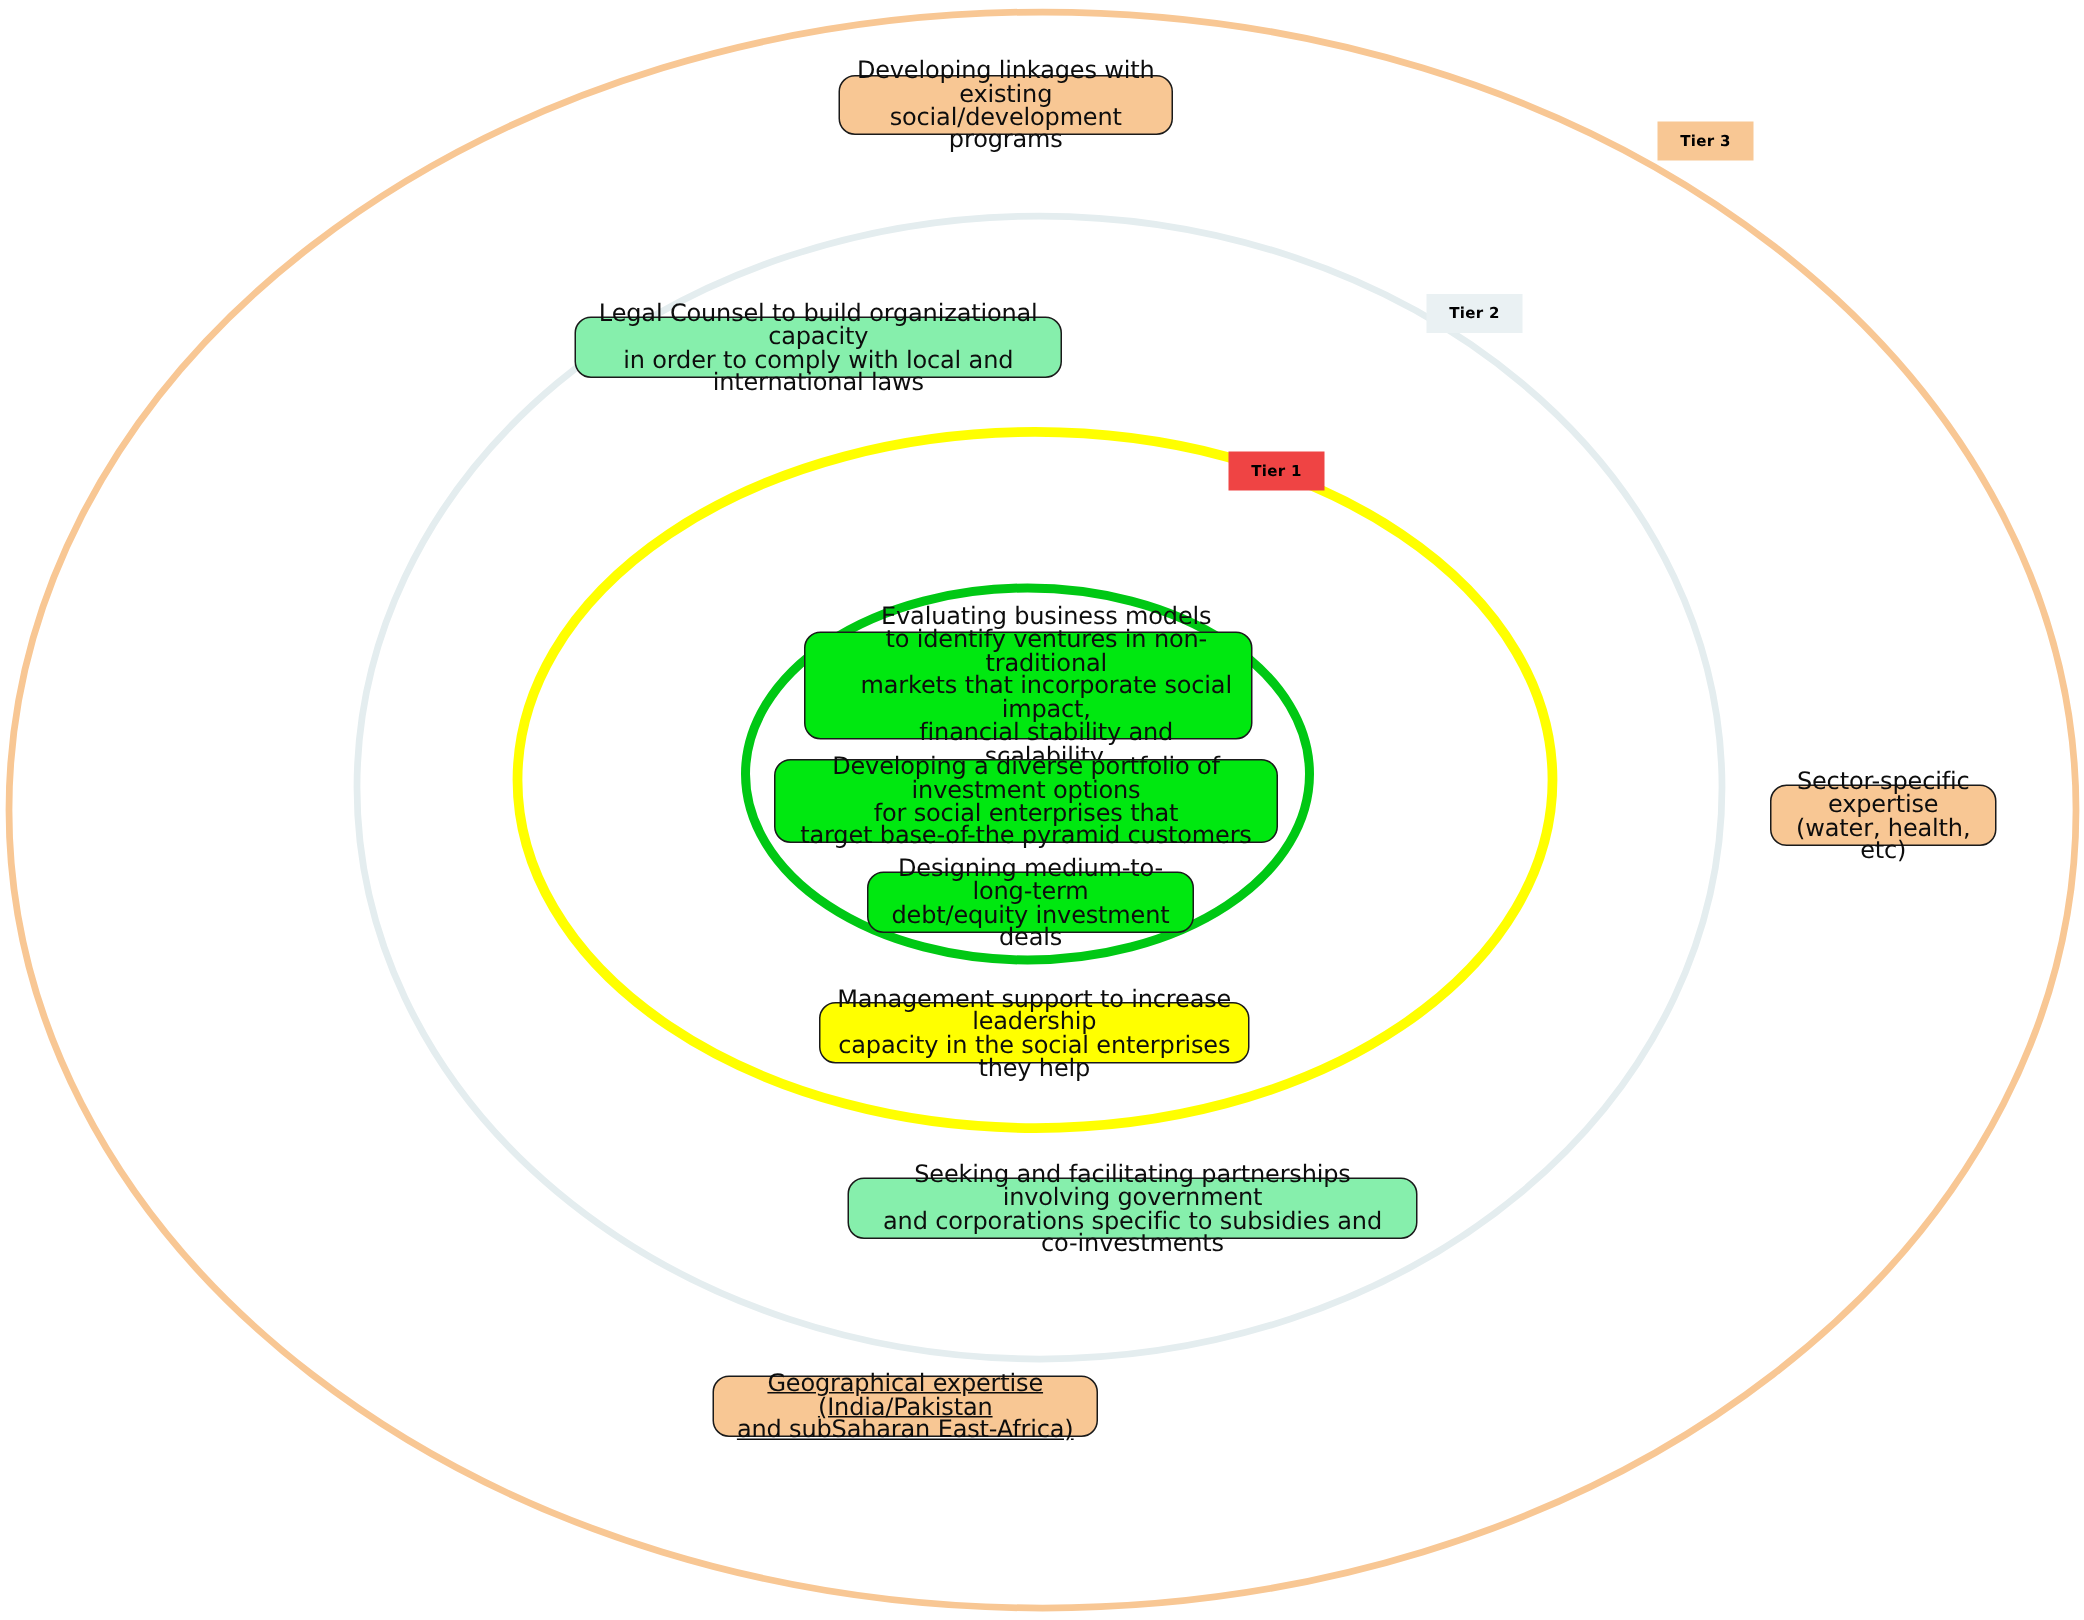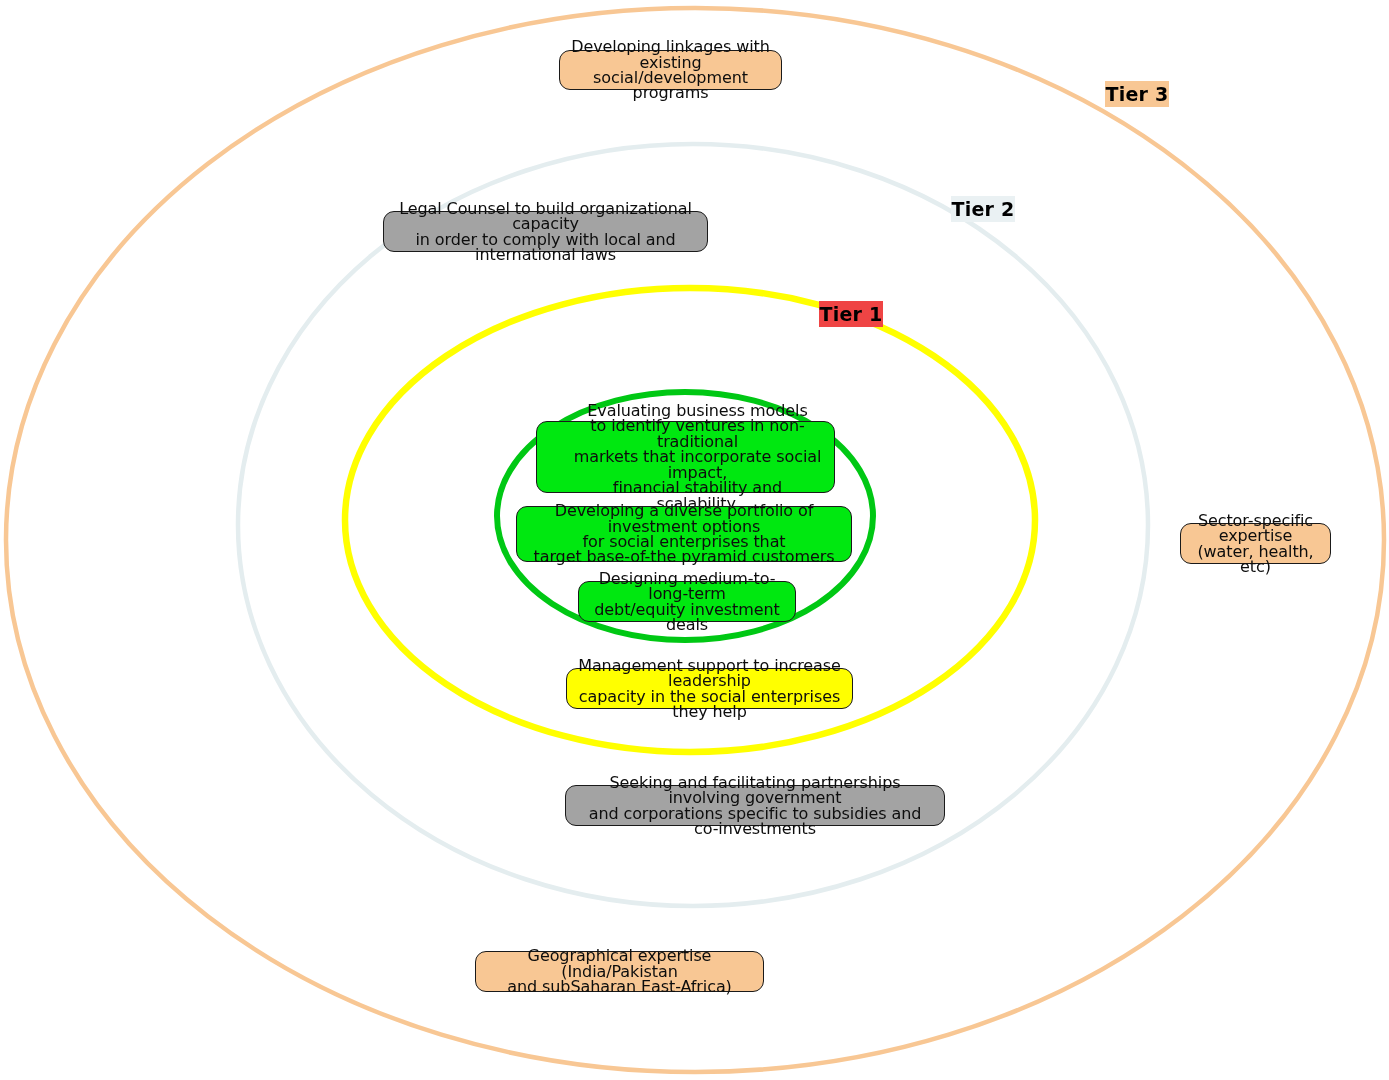--- a/index.html
+++ b/index.html
@@ -34,28 +34,28 @@
     line-height: 15.4px;
     color: #0d0d0d;
     padding: 5px 9px;
     display: flex;
     align-items: center;
     justify-content: center;
     white-space: pre-line;
     letter-spacing: -0.1px;
   }
   .node.orange { background: #f8c794; }
-  .node.blue   { background: #a3a3a3; }
+  .node.blue   { background: #86efac; }
   .node.yellow { background: #ffff00; }
   .node.green  { background: #00e810; }
 
   .tier-label {
     position: absolute;
     box-sizing: border-box;
-    font-size: 19px;
+    font-size: 10px;
     font-weight: bold;
     color: #000000;
     display: flex;
     align-items: center;
     justify-content: center;
     letter-spacing: 0.2px;
   }
   .tier-label.t3 { background: #f8c794; }
   .tier-label.t2 { background: #eaf1f3; }
   .tier-label.t1 { background: #ef4444; }
@@ -77,27 +77,27 @@
       <div class="tier-label t3" style="left: 1105px; top: 81px; width: 64px; height: 26px;">Tier 3</div>
       <div class="tier-label t2" style="left: 951px; top: 196px; width: 64px; height: 26px;">Tier 2</div>
       <div class="tier-label t1" style="left: 819px; top: 301px; width: 64px; height: 26px;">Tier 1</div>
       <div class="tier-label cc" style="left: 660px; top: 376px; width: 40px; height: 26px; margin-top: 48px;">CC</div>
     </div>
   <div id="node-layer">
       <div class="node orange" style="left: 559px; top: 50px; width: 223px; height: 40px;">Developing linkages with existing
 social/development programs</div>
       <div class="node orange" style="left: 1180px; top: 523px; width: 151px; height: 41px;">Sector-specific expertise
 (water, health, etc)</div>
-      <div class="node orange" style="left: 475px; top: 951px; width: 289px; height: 41px;">Geographical expertise (India/Pakistan
+      <div class="node orange" style="left: 475px; top: 917px; width: 257px; height: 41px; text-decoration: underline;">Geographical expertise (India/Pakistan
 and subSaharan East-Africa)</div>
       <div class="node blue" style="left: 383px; top: 211px; width: 325px; height: 41px;">Legal Counsel to build organizational capacity
 in order to comply with local and international laws</div>
       <div class="node blue" style="left: 565px; top: 785px; width: 380px; height: 41px;">Seeking and facilitating partnerships involving government
 and corporations specific to subsidies and co-investments</div>
-      <div class="node yellow" style="left: 546px; top: 668px; width: 287px; height: 41px; margin-left: 20px;">Management support to increase leadership
+      <div class="node yellow" style="left: 546px; top: 668px; width: 287px; height: 41px;">Management support to increase leadership
 capacity in the social enterprises they help</div>
       <div class="node green" style="left: 536px; top: 421px; width: 299px; height: 72px; padding-left: 33px;">Evaluating business models
 to identify ventures in non-traditional
 markets that incorporate social impact,
 financial stability and scalability.</div>
       <div class="node green" style="left: 516px; top: 506px; width: 336px; height: 56px;">Developing a diverse portfolio of investment options
 for social enterprises that
 target base-of-the pyramid customers</div>
       <div class="node green" style="left: 578px; top: 581px; width: 218px; height: 41px;">Designing medium-to-long-term
 debt/equity investment deals</div>

